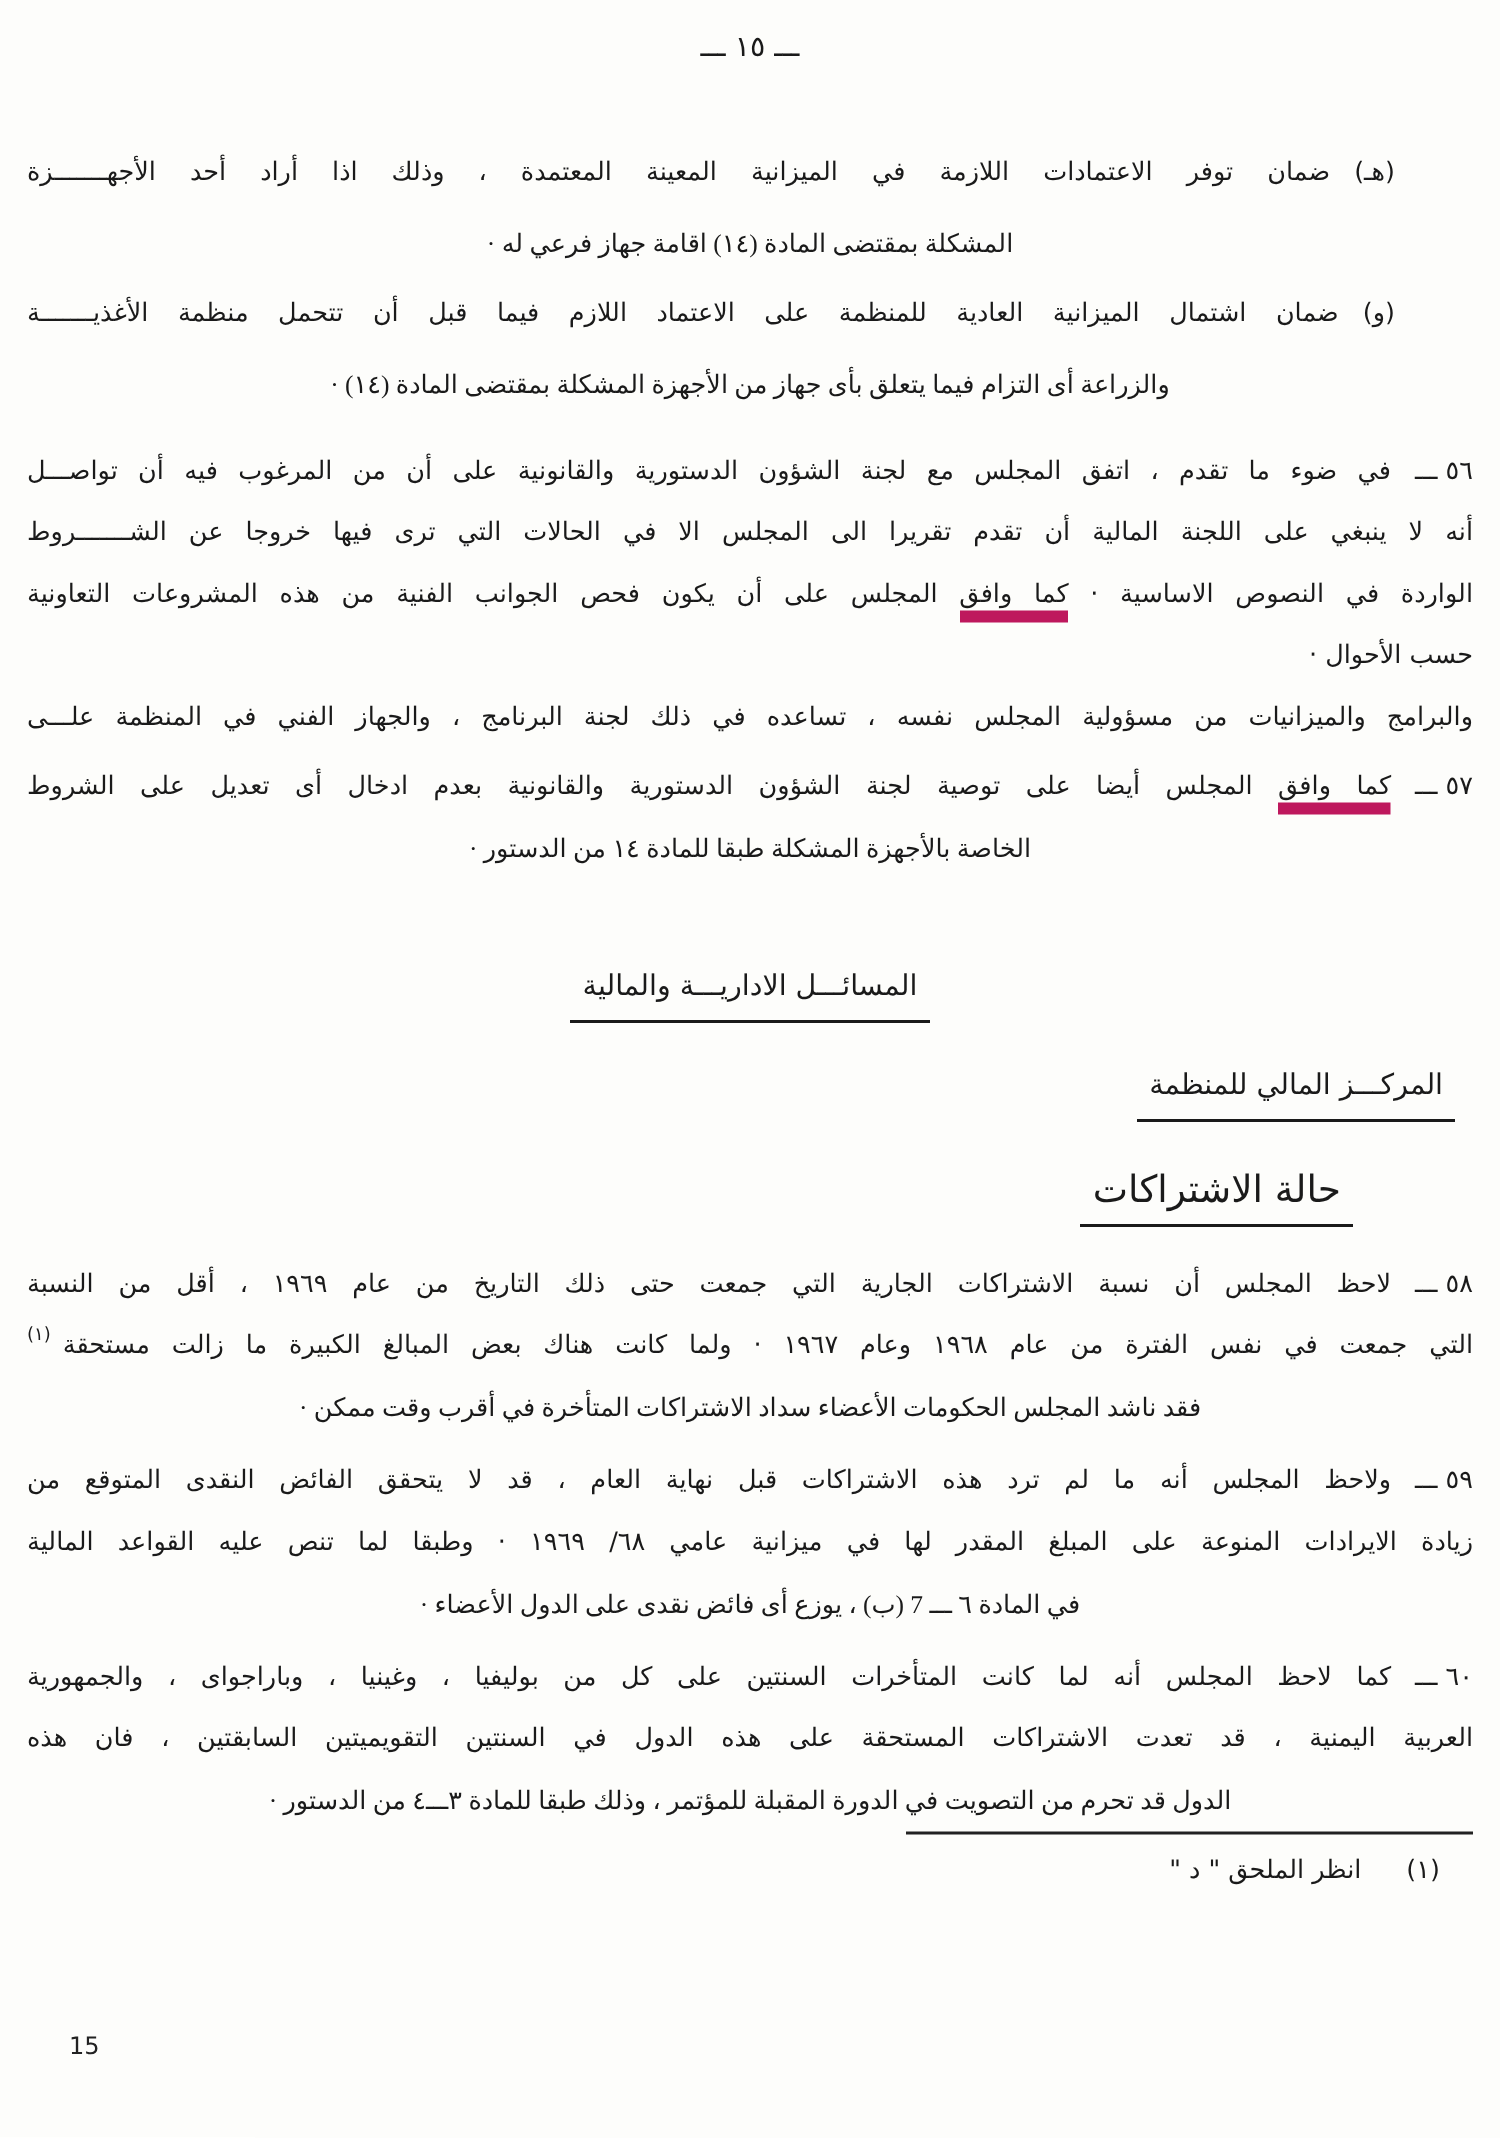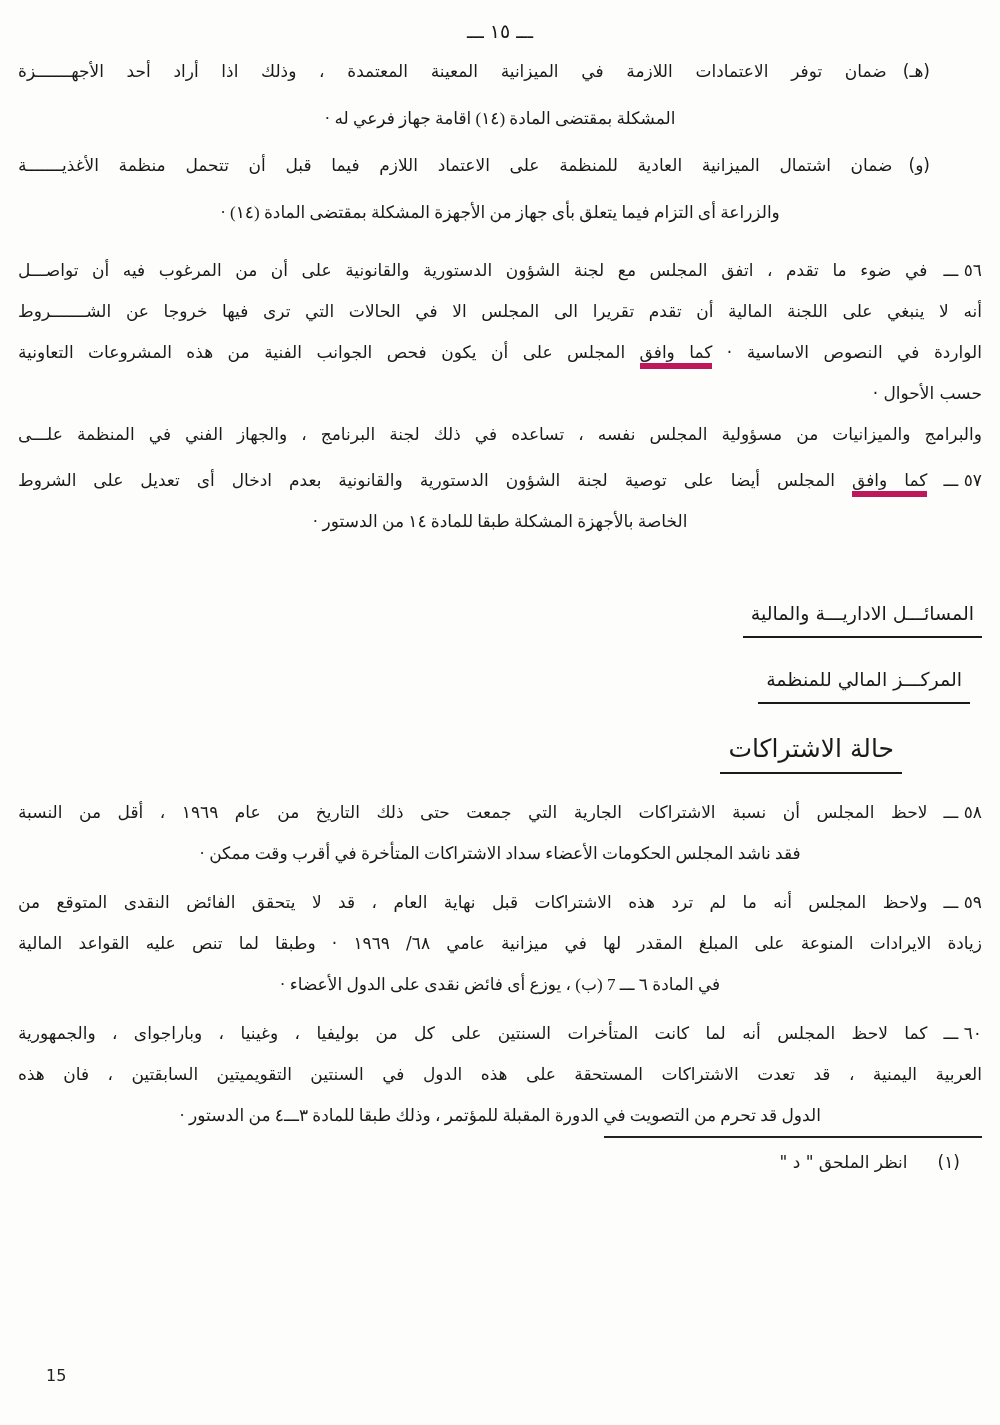--- a/index.html
+++ b/index.html
@@ -15,20 +15,21 @@
     position: relative;
     padding: 14px 18px 0 18px;
     overflow: hidden;
   }
 
   .top-num {
     text-align: center;
     font-size: 19px;
     height: 34px;
     line-height: 34px;
+    margin-bottom: 44px;
     letter-spacing: 1px;
   }
 
   .ln { overflow: hidden; font-size: 17px; }
   .item .ln { height: 47px; line-height: 47px; }
   .para .ln { height: 41px; line-height: 41px; }
 
   .just   { text-align: justify; text-align-last: justify; text-justify: inter-word; }
   .center { text-align: center;  text-align-last: center; font-family: Liberation Serif, serif; }
   .right  { text-align: right;   text-align-last: right; }
@@ -39,37 +40,37 @@
 
   .item .flexline { padding-right: 52px; }
   .item2 { margin-bottom: 14px; }
 
   .para { margin-bottom: 5px; }
   .p57  { margin-bottom: 58px; }
   .p58  { margin-bottom: 8px; }
   .p59  { margin-bottom: 8px; }
   .p60  { margin-bottom: 0; }
 
-  .u { border-bottom: 6px solid #be185d; padding-bottom: 1px; }
+  .u { border-bottom: 8px solid #be185d; padding-bottom: 1px; }
 
-  .h-main { font-size: 19px; margin-bottom: 28px; }
+  .h-main { text-align: center; font-size: 19px; margin-bottom: 28px; }
   .h-sub1 { text-align: right; padding-right: 12px; font-size: 19px; margin-bottom: 30px; }
   .h-sub2 { padding-right: 80px; font-size: 25px; margin-bottom: 18px; }
   .hu { display: inline-block; border-bottom: 2px solid #1a1a1a; padding: 0 8px 10px 8px; line-height: 26px; }
 
   sup.fnref { font-size: 12px; vertical-align: 9px; margin-right: 8px; line-height: 0; }
 
   .footnote { width: 378px; margin-top: 0; }
   .fn-rule { border-top: 2px solid #222222; height: 0; margin-bottom: 6px; }
   .fn-line { display: flex; align-items: baseline; gap: 30px; padding-right: 22px; font-size: 17px; height: 36px; line-height: 36px; }
 
   .bottom-num {
     position: absolute;
     left: 46px;
-    bottom: 40px;
+    bottom: 52px;
     font-size: 16px;
     direction: ltr;
     color: #222222;
   }
 </style>
 </head>
 <body>
 
 <div class="page" dir="rtl">
 
@@ -120,20 +121,21 @@
 
   <div class="h-sub2">
     <span class="hu">حالة الاشتراكات</span>
   </div>
 
   <div class="para p58">
     <div class="ln flexline">
       <span class="num">٥٨ ـــ</span>
       <span class="fill just">لاحظ المجلس أن نسبة الاشتراكات الجارية التي جمعت حتى ذلك التاريخ من عام ١٩٦٩ ، أقل من النسبة</span>
     </div>
+    <div class="ln just"><span>التي جمعت في نفس الفترة من عام ١٩٦٨ وعام ١٩٦٧ · ولما كانت هناك بعض المبالغ الكبيرة ما زالت مستحقة</span><sup class="fnref">(١)</sup></div>
     <div class="ln center">فقد ناشد المجلس الحكومات الأعضاء سداد الاشتراكات المتأخرة في أقرب وقت ممكن ·</div>
   </div>
 
   <div class="para p59">
     <div class="ln flexline">
       <span class="num">٥٩ ـــ</span>
       <span class="fill just">ولاحظ المجلس أنه ما لم ترد هذه الاشتراكات قبل نهاية العام ، قد لا يتحقق الفائض النقدى المتوقع من</span>
     </div>
     <div class="ln just">زيادة الايرادات المنوعة على المبلغ المقدر لها في ميزانية عامي ٦٨/ ١٩٦٩ · وطبقا لما تنص عليه القواعد المالية</div>
     <div class="ln center">في المادة ٦ ـــ 7 (ب) ، يوزع أى فائض نقدى على الدول الأعضاء ·</div>

